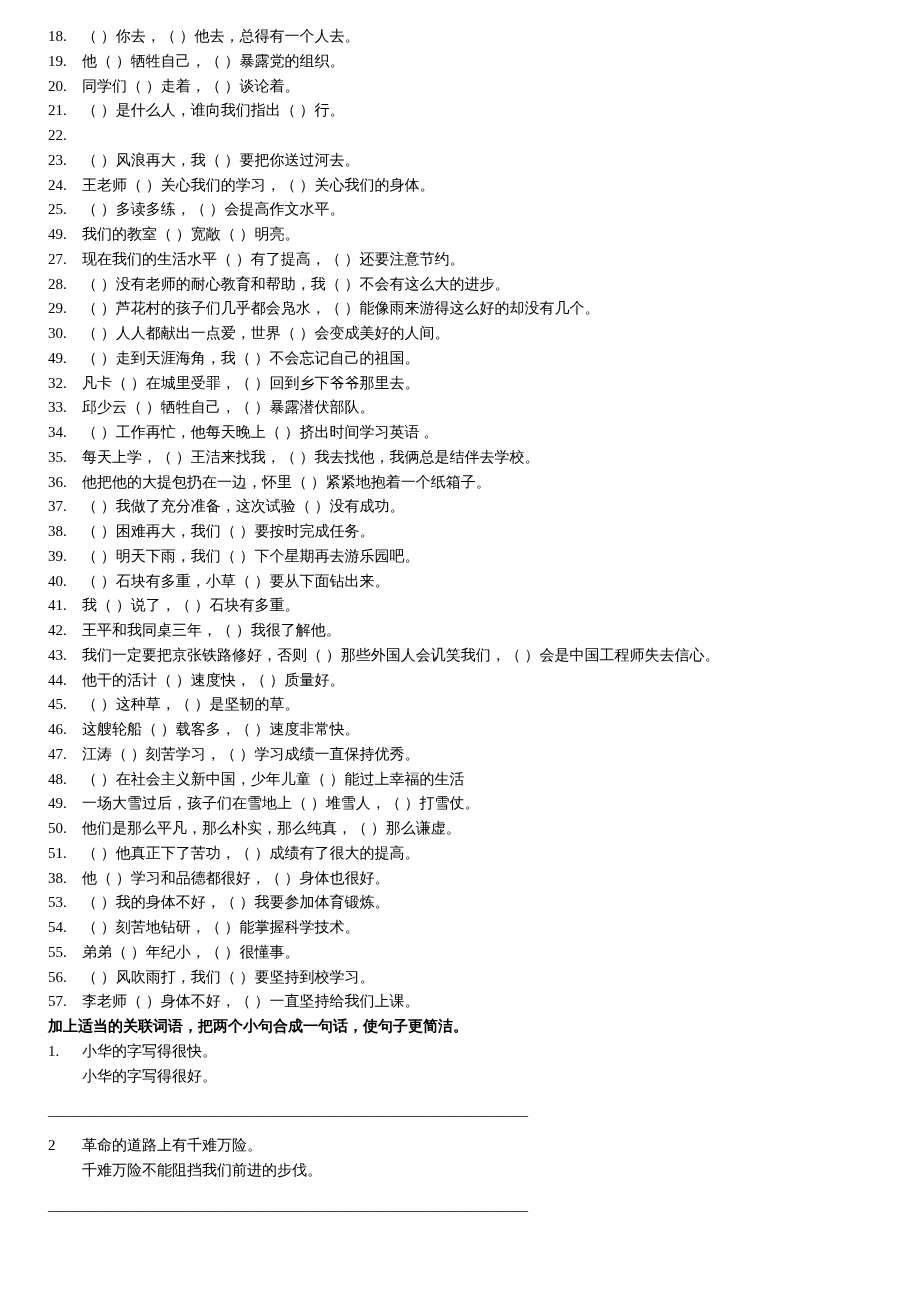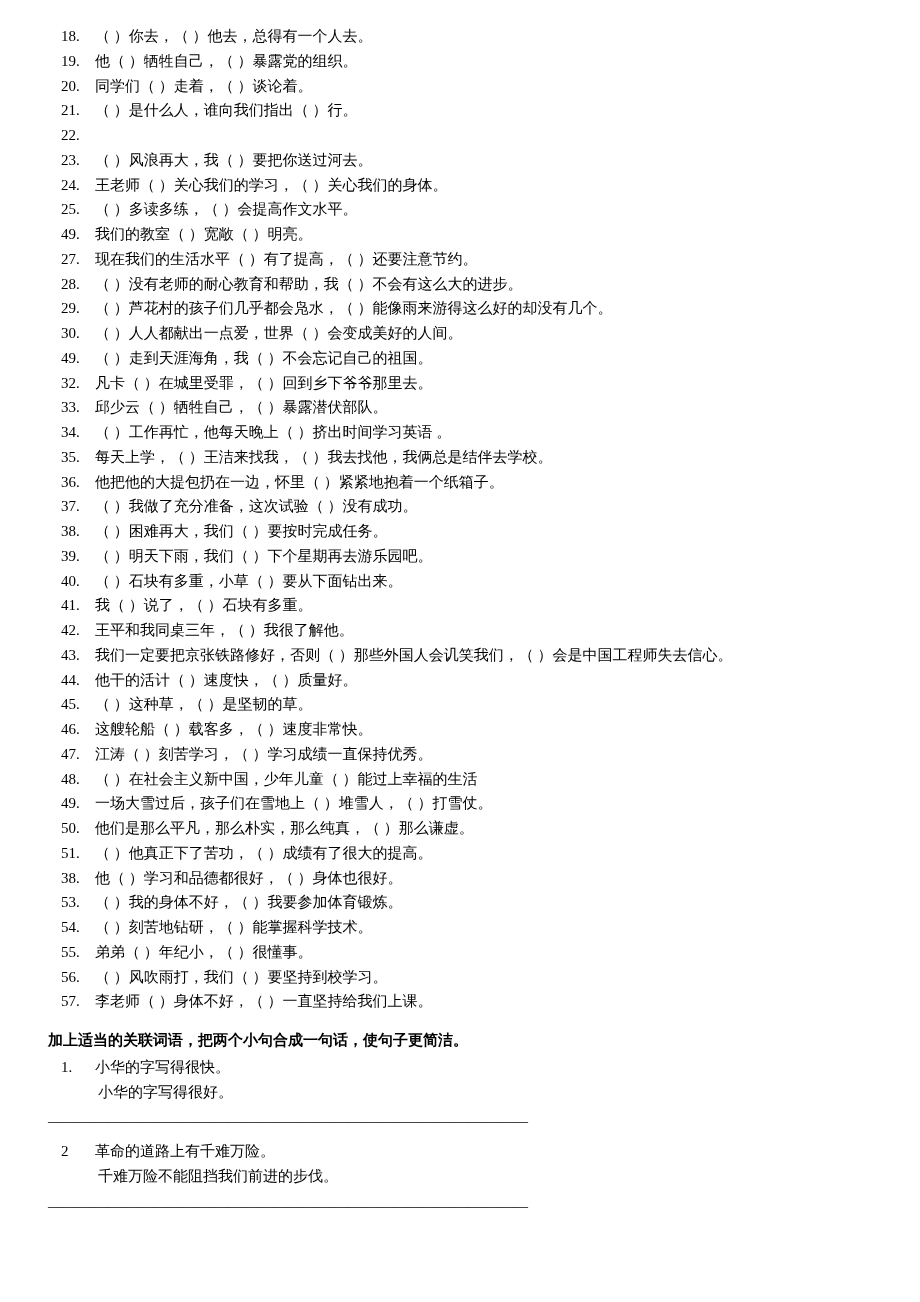--- a/index.html
+++ b/index.html
@@ -11,32 +11,30 @@
     color: #000;
     background: #fff;
     width: 920px;
     box-sizing: border-box;
   }
   .item {
     display: flex;
   }
   .num {
     min-width: 34px;
-    margin-left: 13px;
   }
   .indent {
-    margin-left: 50px;
+    margin-left: 34px;
   }
   .section {
     font-weight: bold;
-    margin-top: 16px;
-    font-family: Liberation Mono, monospace;
   }
   .answer-line {
     margin-left: 0;
+    margin-top: 10px;
     margin-bottom: 10px;
     white-space: pre;
   }
 </style>
 </head>
 <body>
 
 <div id="list">
     <div class="item">
       <span class="num">18.</span>

